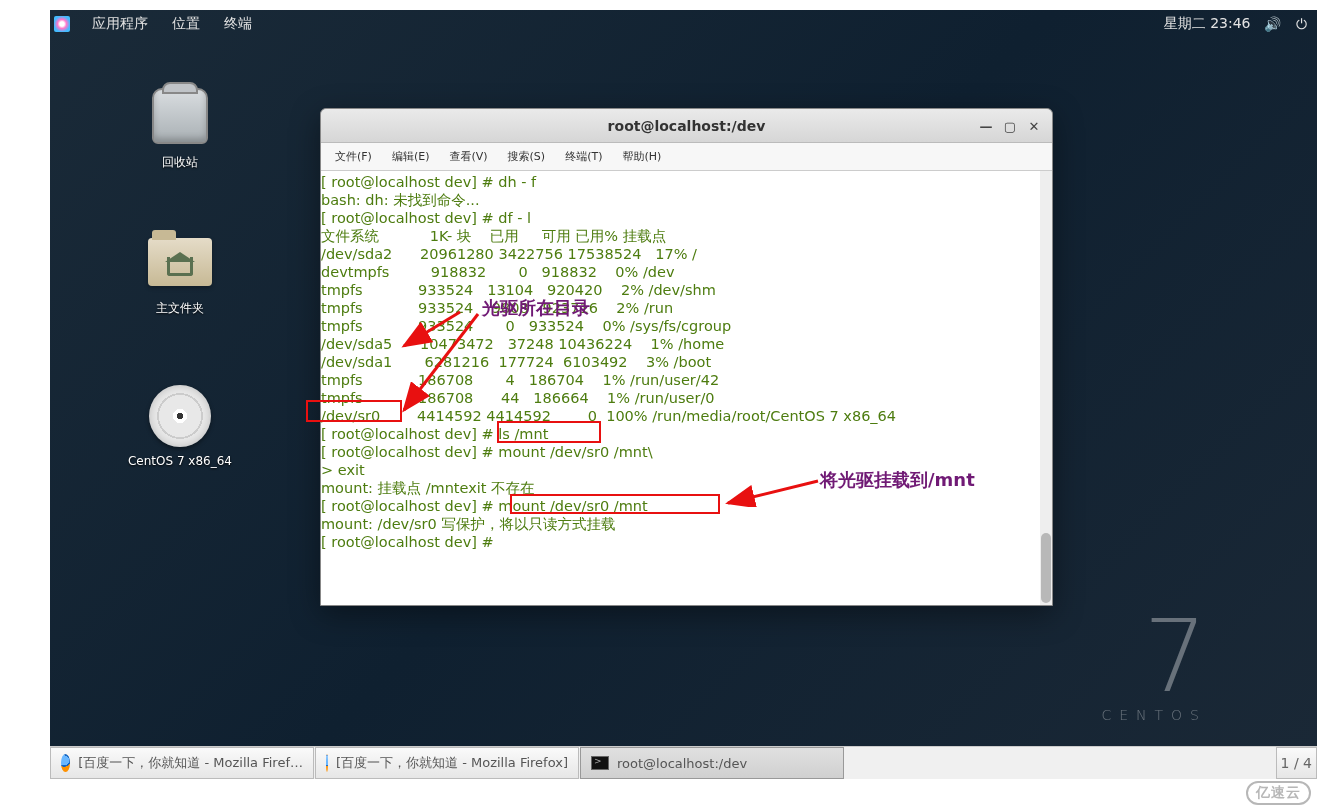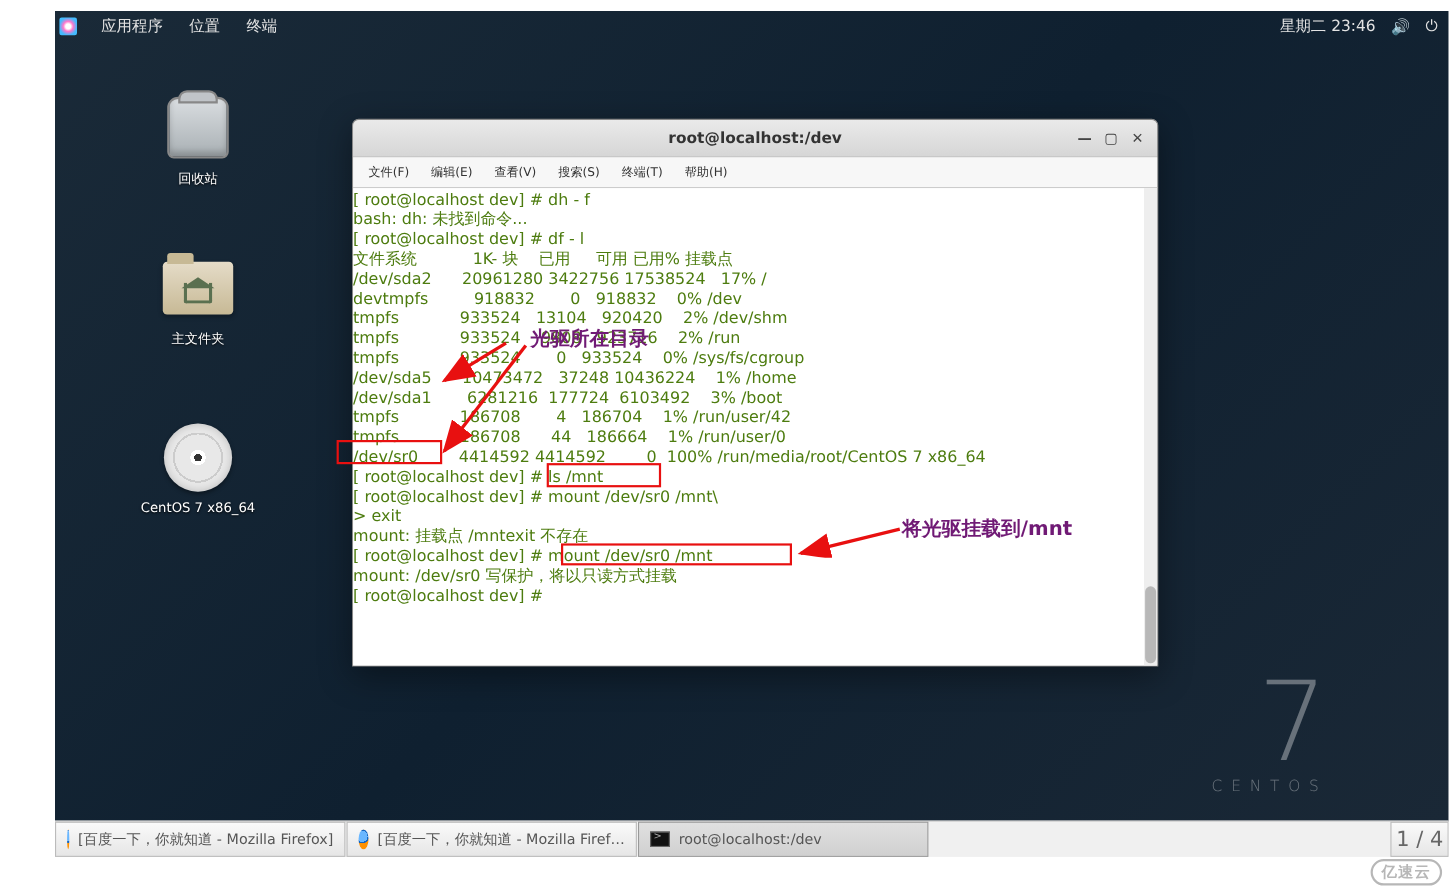--- a/index.html
+++ b/index.html
@@ -27,21 +27,21 @@
   .centos-logo { position:absolute; right:110px; bottom:86px; color:rgba(255,255,255,0.35); text-align:center; letter-spacing:8px; font-weight:300; }
   .centos-logo .seven { font-size:100px; font-weight:100; line-height:1; letter-spacing:0; text-align:right; }
   .centos-logo .word { font-size:14px; }
   
   .taskbar { position:absolute; left:50px; top:746px; width:1267px; height:33px; display:flex; background:#f0f0f0; border-top:1px solid #ccc; }
   .taskbtn { border:1px solid #bbb; background:linear-gradient(#fafafa,#e6e6e6); display:flex; align-items:center; padding:0 10px; font-size:13px; color:#555; margin-right:1px; gap:8px; white-space:nowrap; overflow:hidden; cursor:pointer; }
   .taskbtn.active { background:linear-gradient(#e0e0e0,#d0d0d0); border-color:#999; }
   .ff-icon { width:18px; height:18px; border-radius:50%; background:radial-gradient(circle at 35% 35%,#6ab7ff 0 38%,#1565c0 38% 48%,#ff9100 50% 100%); }
   .term-icon-sm { width:18px; height:14px; background:#111; border:1px solid #666; position:relative; }
   .term-icon-sm:after { content:">"; color:#aaa; font-size:9px; position:absolute; left:2px; top:-1px; }
-  .pager { margin-left:auto; display:flex; align-items:center; padding:0 4px; font-size:19px; color:#666; border:1px solid #bbb; background:linear-gradient(#fafafa,#e6e6e6); }
+  .pager { margin-left:auto; display:flex; align-items:center; padding:0 4px; font-size:14px; color:#666; border:1px solid #bbb; background:linear-gradient(#fafafa,#e6e6e6); }
   
   .termwin { position:absolute; left:320px; top:108px; width:733px; height:498px; background:#ddd; border-radius:6px 6px 0 0; box-shadow:0 8px 30px rgba(0,0,0,0.4); border:1px solid #888; }
   .termwin .titlebar { height:34px; background:linear-gradient(#eaeaea,#d6d6d6); border-radius:6px 6px 0 0; display:flex; align-items:center; justify-content:center; font-weight:bold; color:#333; font-size:14px; position:relative; border-bottom:1px solid #bbb; }
   .winctrls { position:absolute; right:6px; top:6px; display:flex; gap:0; }
   .winctrls span { width:24px; height:22px; display:flex; align-items:center; justify-content:center; cursor:pointer; color:#444; font-size:13px; }
   .menubar { height:28px; display:flex; align-items:center; gap:0; background:#f7f7f7; border-bottom:1px solid #ccc; padding:0 4px; font-size:11px; color:#333; }
   .menubar span { padding:0 10px; cursor:pointer; }
   .termbody { position:relative; height:434px; background:#fff; font-family:"DejaVu Sans Mono","Courier New",monospace; font-size:14.5px; line-height:18px; color:#4d7c0f; white-space:pre; padding:2px 0; overflow:hidden; }
   .termbody .scrollbar { position:absolute; right:0; top:0; width:12px; height:100%; background:#eee; }
   .termbody .scrollbar .thumb { position:absolute; right:1px; bottom:2px; width:10px; height:70px; background:#b8b8b8; border-radius:5px; }
@@ -167,25 +167,25 @@
       <marker id="ah3" markerWidth="10" markerHeight="8" refX="9" refY="4" orient="auto">
         <polygon points="0 0,10 4,0 8" fill="#e81010"></polygon>
       </marker>
     </defs>
     <line x1="94" y1="8" x2="4" y2="30" stroke="#e81010" stroke-width="3" marker-end="url(#ah3)"></line>
   </svg>
 
 <div class="taskbar">
   <div class="taskbtn" style="width:264px;">
     <span class="ff-icon"></span>
-    <span>[百度一下，你就知道 - Mozilla Firefox]</span>
+    <span>[百度一下，你就知道 - Mozilla Firef…</span>
   </div>
   <div class="taskbtn" style="width:264px;">
     <span class="ff-icon"></span>
-    <span>[百度一下，你就知道 - Mozilla Firef…</span>
+    <span>[百度一下，你就知道 - Mozilla Firefox]</span>
   </div>
   <div class="taskbtn active" style="width:264px;">
     <span class="term-icon-sm"></span>
     <span>root@localhost:/dev</span>
   </div>
   <div class="pager">1 / 4</div>
 </div>
 
 <div class="watermark">
   <span class="bubble">亿速云</span>

